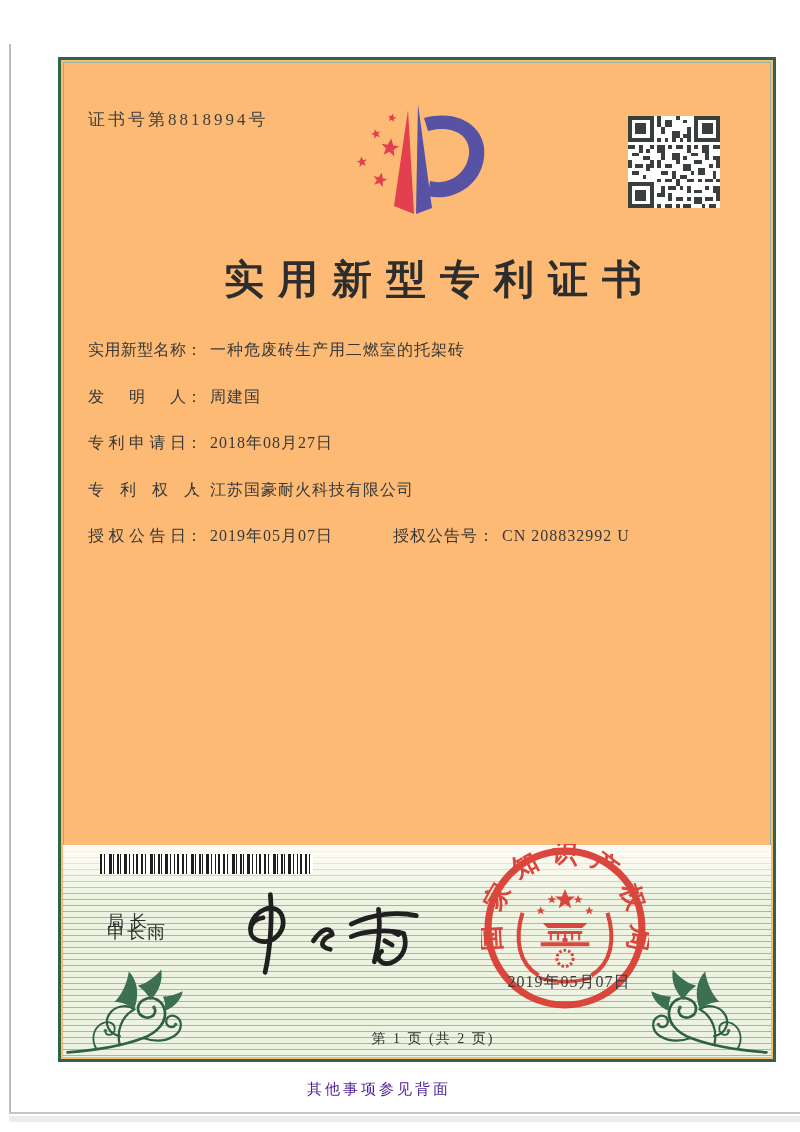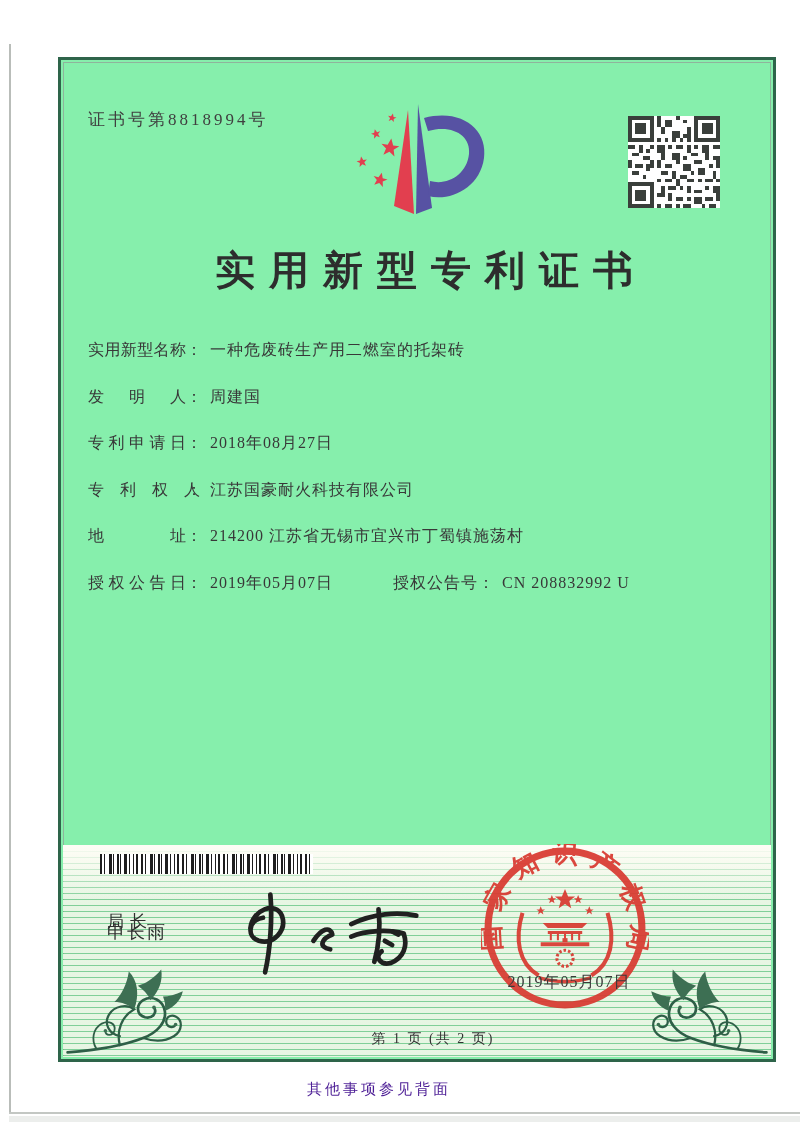--- a/index.html
+++ b/index.html
@@ -4,39 +4,39 @@
 <style>
   html,body{margin:0;padding:0;background:#fff;}
   .page{position:relative;width:800px;height:1132px;background:#ffffff;overflow:hidden;
         font-family:"Liberation Serif","DejaVu Serif",serif;color:#3a3a3a;}
   
   .edge-left{position:absolute;left:9px;top:44px;width:2px;height:1070px;background:#b9bdb9;}
   .edge-bottom{position:absolute;left:9px;top:1112px;width:791px;height:2px;background:#c3c7c3;}
   .edge-bottom2{position:absolute;left:9px;top:1116px;width:791px;height:6px;background:#eceeec;}
 
   
-  .frame{position:absolute;left:58px;top:57px;width:712px;height:999px;border:3px solid #2e644a;background:#86efac;}
+  .frame{position:absolute;left:58px;top:57px;width:712px;height:999px;border:3px solid #2e644a;background:#fdba74;}
   .frame-inner{position:absolute;inset:2px;border:1px solid #8fb49c;pointer-events:none;}
 
   
   .band{position:absolute;left:2px;right:2px;bottom:2px;height:212px;
     background:
       linear-gradient(180deg,#fffdf6 0px,rgba(255,253,246,0) 55px),
       repeating-linear-gradient(180deg,rgba(122,176,132,0.5) 0 1px,rgba(236,246,230,0.95) 1px 6px);}
 
   .corner-orn{position:absolute;bottom:3px;width:135px;height:135px;}
   .corner-orn.left{left:3px;}
   .corner-orn.right{right:3px;transform:scaleX(-1);}
 
   .cert-no{position:absolute;left:27px;top:48px;font-size:17px;letter-spacing:3px;color:#3f3f3f;}
 
   .logo{position:absolute;left:279px;top:36px;width:150px;height:128px;}
   .qr{position:absolute;left:565px;top:56px;width:96px;height:92px;}
 
-  .title{position:absolute;left:0;top:176px;width:100%;text-align:center;margin:7px;
+  .title{position:absolute;left:0;top:176px;width:100%;text-align:center;margin:16px;
          font-size:40px;font-weight:600;letter-spacing:14px;padding-left:14px;box-sizing:border-box;color:#2d2d2d;}
 
   .fields{position:absolute;left:27px;top:280px;width:670px;font-size:16px;color:#383838;}
   .frow{height:26px;margin-bottom:20.5px;white-space:nowrap;}
   .flabel{display:inline-block;width:98px;text-align:justify;text-align-last:justify;vertical-align:top;}
   .fcolon{display:inline-block;margin-right:8px;}
   .fvalue{letter-spacing:1px;}
   .fpair2{margin-left:60px;}
   .fpair2 .flabel2{letter-spacing:1px;}
 
@@ -163,23 +163,20 @@
         <span class="flabel">实用新型名称</span><span class="fcolon">：</span><span class="fvalue">一种危废砖生产用二燃室的托架砖</span>
       </div>
       <div class="frow">
         <span class="flabel">发　明　人</span><span class="fcolon">：</span><span class="fvalue">周建国</span>
       </div>
       <div class="frow">
         <span class="flabel">专利申请日</span><span class="fcolon">：</span><span class="fvalue">2018年08月27日</span>
       </div>
       <div class="frow">
         <span class="flabel">专　利　权　人</span><span class="fcolon">：</span><span class="fvalue">江苏国豪耐火科技有限公司</span>
-      </div>
-      <div class="frow">
-        <span class="flabel">地　　　址</span><span class="fcolon">：</span><span class="fvalue">214200 江苏省无锡市宜兴市丁蜀镇施荡村</span>
       </div>
       <div class="frow">
         <span class="flabel">授权公告日</span><span class="fcolon">：</span><span class="fvalue">2019年05月07日</span><span class="fpair2"><span class="flabel2">授权公告号</span><span class="fcolon">：</span><span class="fvalue">CN 208832992 U</span></span>
       </div>
     </div>
 
 
     <div class="barcode"></div>
 
     <div class="director-title">局长</div>

